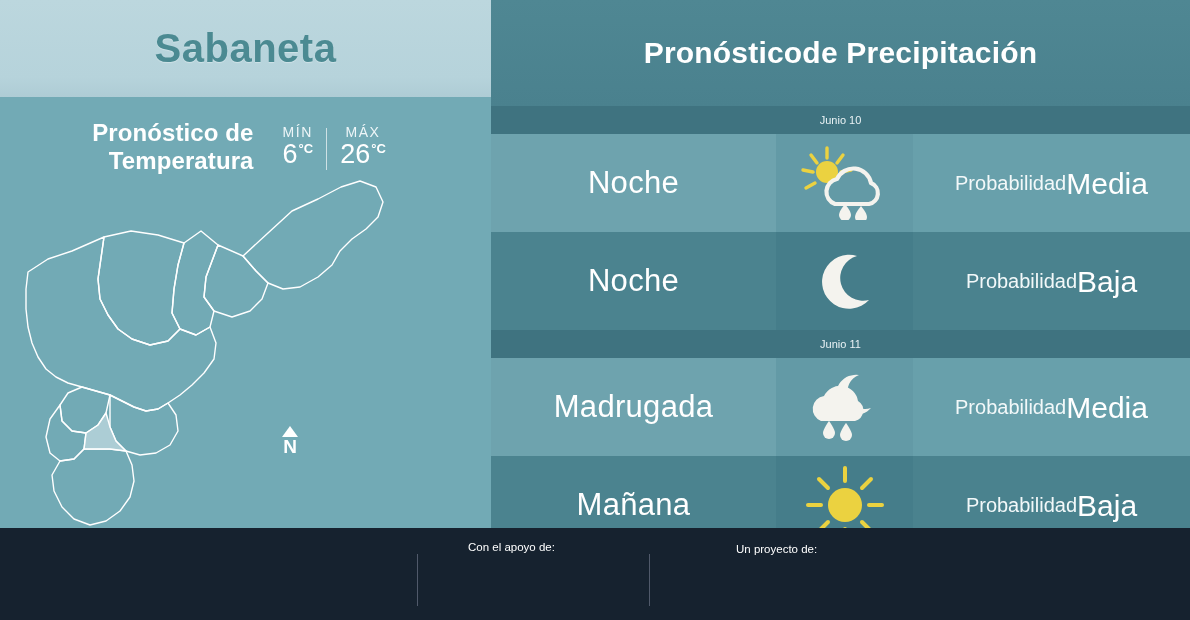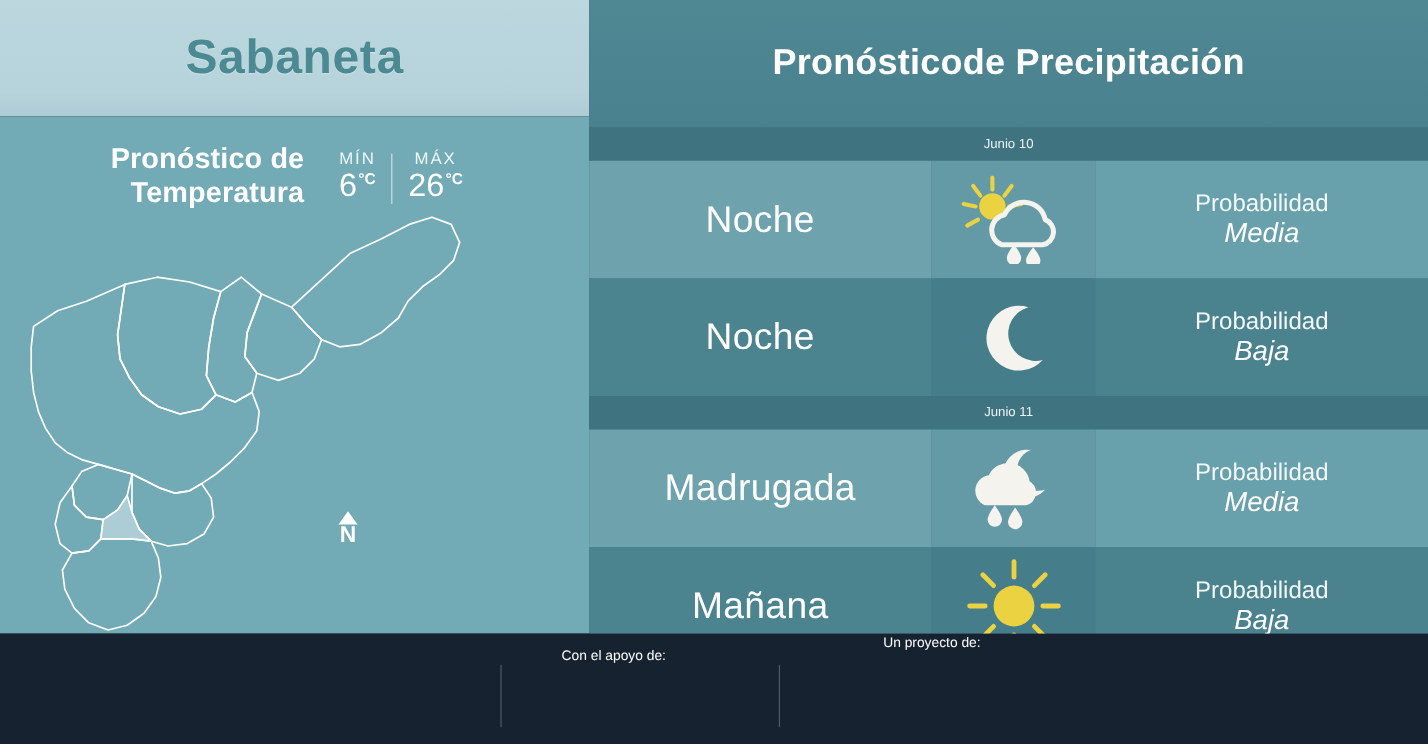--- a/index.html
+++ b/index.html
@@ -66,34 +66,34 @@
   }
   .frow { display:flex; height:98px; }
   .frow.light .c-label { background:#6ea3ae; }
   .frow.light .c-icon  { background:#639aa6; }
   .frow.light .c-prob  { background:#68a0ab; }
   .frow.dark  .c-label { background:#4b838f; }
   .frow.dark  .c-icon  { background:#457d8a; }
   .frow.dark  .c-prob  { background:#4a828e; }
   .c-label { width:285px; display:flex; align-items:center; justify-content:center; }
   .c-icon  { width:137px; display:flex; align-items:center; justify-content:center; }
-  .c-prob  { flex:1; display:flex; flex-direction:column; align-items:center; justify-content:center; }
+  .c-prob  { flex:1; display:flex; align-items:center; justify-content:center; }
   .period-name { color:#ffffff; font-size:31px; letter-spacing:.3px; }
   .prob-lbl { color:#f2f8f9; font-size:20px; line-height:1.15; }
-  .prob-val { color:#ffffff; font-size:23px; line-height:1.1;font-style:italic; }
+  .prob-val { color:#ffffff; font-size:30px; line-height:1.1; }
 
   
   .footer {
     position:absolute; left:0; top:528px; width:1190px; height:92px;
     background:#16222f; color:#ffffff;
   }
   .foot-inner { position:relative; width:100%; height:100%;margin-left:38px; }
   .foot-cap { position:absolute; font-size:11.5px; color:#ffffff; white-space:nowrap; }
   .cap-apoyo { left:430px; top:13px; }
-  .cap-proyecto { left:698px; top:2px; }
+  .cap-proyecto { left:698px; top:15px; }
   .vsep { position:absolute; top:26px; width:1px; height:52px; background:#50596a; }
 </style>
 </head>
 <body>
 
 <div id="app">
 
   <div class="left-panel">
 
     <div class="city-banner">

